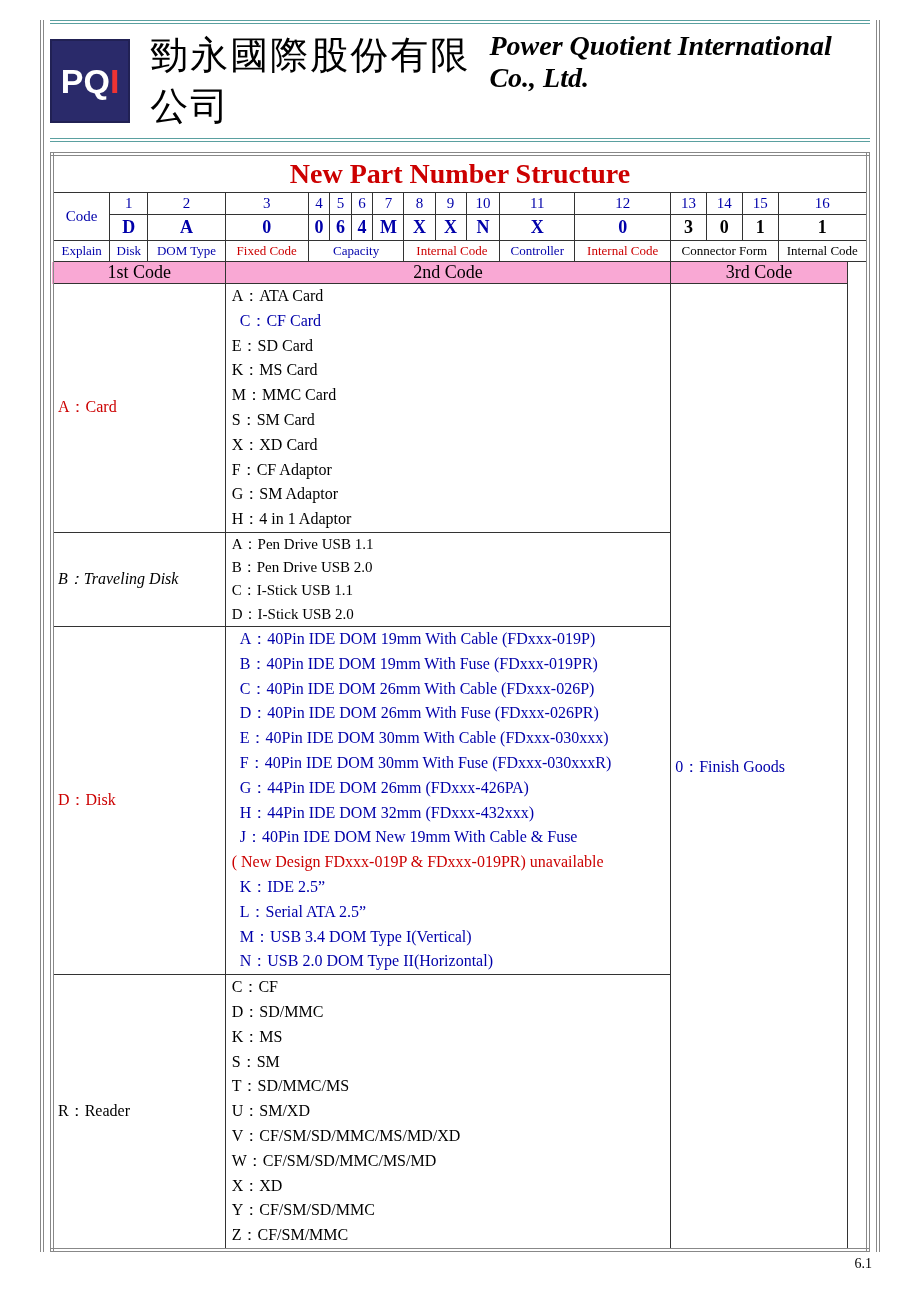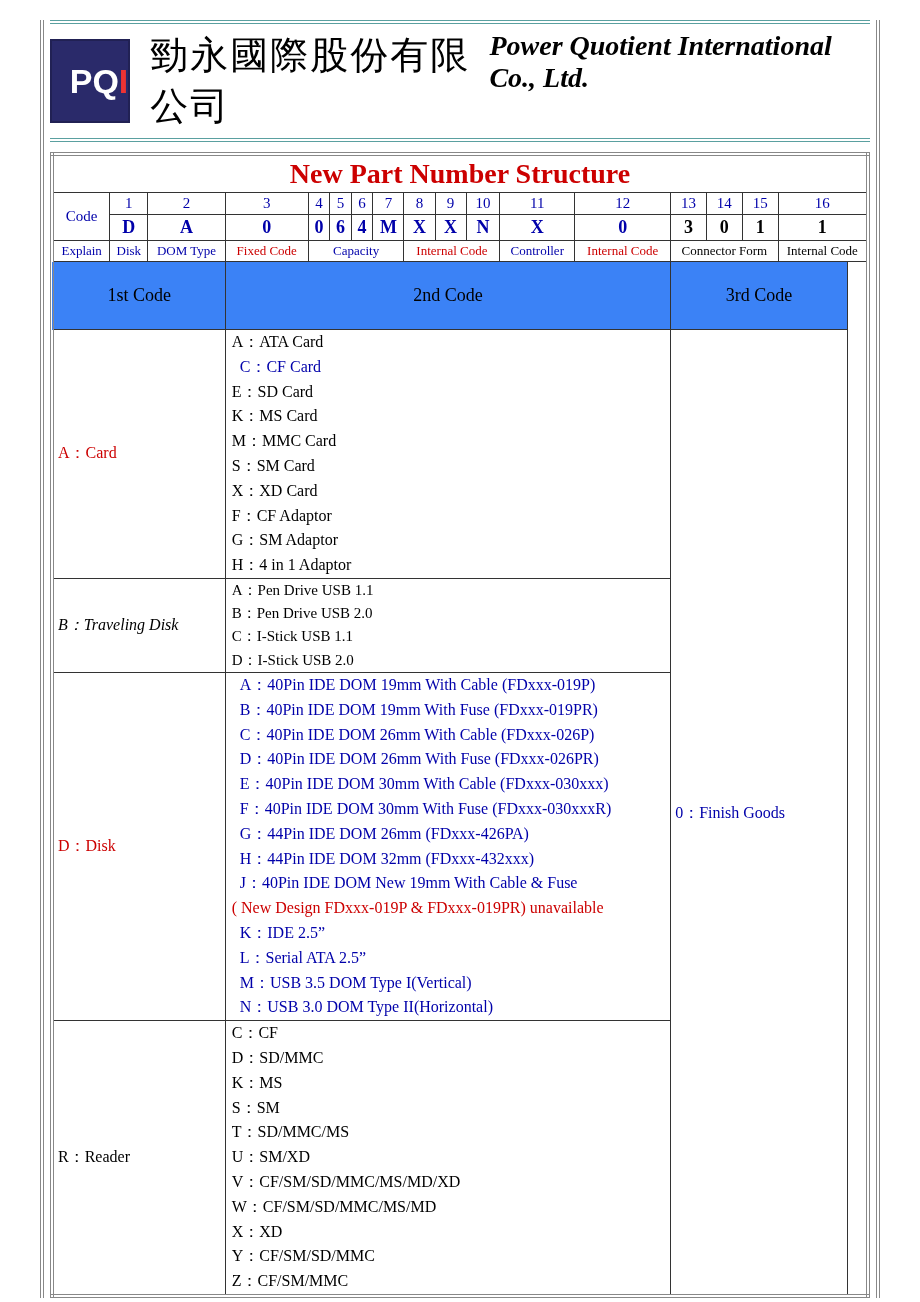--- a/index.html
+++ b/index.html
@@ -25,21 +25,21 @@
     padding: 6px 0;
     margin-bottom: 10px;
   }
   .logo {
     width: 90px;
     height: 80px;
     background: #2a2a6a;
     color: #fff;
     display: flex;
     align-items: center;
-    justify-content: flex-end;
+    justify-content: center;
     font-weight: bold;
     font-size: 34px;
     margin-right: 20px;
     font-family: Arial, sans-serif;
     border: 2px solid rgba(0,0,0,0.2);
   }
   .logo .r { color: #e33; }
   .header-text {
     display: flex;
     flex-direction: row;
@@ -74,25 +74,25 @@
   }
   .pos-row td, .val-row td, .exp-row td {
     text-align: center;
   }
   .pos-row td { color: #00a; font-size: 15px; }
   .val-row td { font-weight: bold; font-size: 18px; }
   .exp-row td { font-size: 13px; }
   .code-label { color: #c00; text-align: center; font-size: 18px; }
   .explain-label { color: #00a; text-align: center; font-size: 16px; }
   .sec-header {
-    background: #3b82f6;
+    background: #f9a8d4;
     color: #000;
     text-align: center;
     font-size: 18px;
-    padding: 23px 0 !important;
+    padding: 0 0 !important;
   }
   .col-a { color: #c00; }
   .col-b { color: #000; font-style: italic; }
   .col-d { color: #c00; }
   .col-r { color: #000; }
   .blue-line { color: #00a; display: block; margin-left: 8px; }
   .black-line { color: #000; display: block; }
   .red-line { color: #c00; display: block; }
   .cell-list { padding: 0 6px !important; line-height: 1.55; }
   .cell-list.small span { font-size: 15px; }
@@ -213,22 +213,22 @@
               <span class="blue-line">C：40Pin IDE DOM 26mm With Cable  (FDxxx-026P)</span>
               <span class="blue-line">D：40Pin IDE DOM 26mm With Fuse    (FDxxx-026PR)</span>
               <span class="blue-line">E：40Pin IDE DOM 30mm With Cable   (FDxxx-030xxx)</span>
               <span class="blue-line">F：40Pin IDE DOM 30mm With Fuse     (FDxxx-030xxxR)</span>
               <span class="blue-line">G：44Pin  IDE DOM  26mm                    (FDxxx-426PA)</span>
               <span class="blue-line">H：44Pin  IDE DOM  32mm                    (FDxxx-432xxx)</span>
               <span class="blue-line">J：40Pin IDE DOM New 19mm With Cable &amp; Fuse</span>
               <span class="red-line">( New Design FDxxx-019P &amp; FDxxx-019PR)    unavailable</span>
               <span class="blue-line">K：IDE 2.5”</span>
               <span class="blue-line">L：Serial ATA 2.5”</span>
-              <span class="blue-line">M：USB 3.5 DOM Type I(Vertical)</span>
-              <span class="blue-line">N：USB 3.0 DOM Type II(Horizontal)</span>
+              <span class="blue-line">M：USB 3.4 DOM Type I(Vertical)</span>
+              <span class="blue-line">N：USB 2.0 DOM Type II(Horizontal)</span>
             </td>
       </tr>
       <tr>
         <td colspan="3" class="col-r">R：Reader</td>
         <td colspan="10" class="cell-list">
               <span class="black-line">C：CF</span>
               <span class="black-line">D：SD/MMC</span>
               <span class="black-line">K：MS</span>
               <span class="black-line">S：SM</span>
               <span class="black-line">T：SD/MMC/MS</span>

